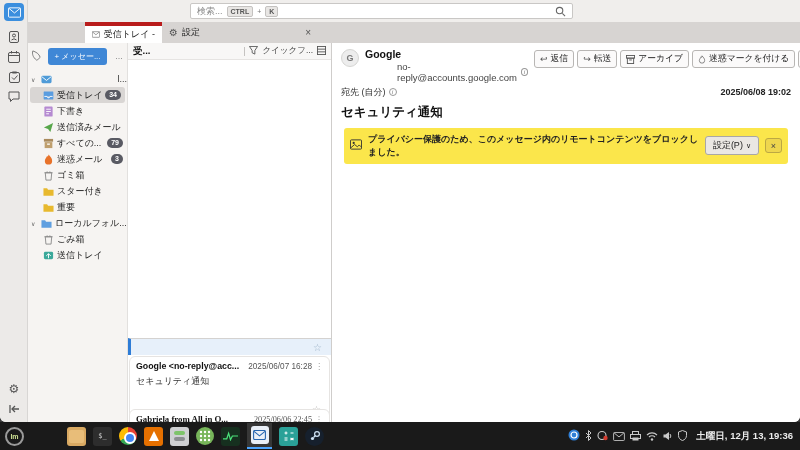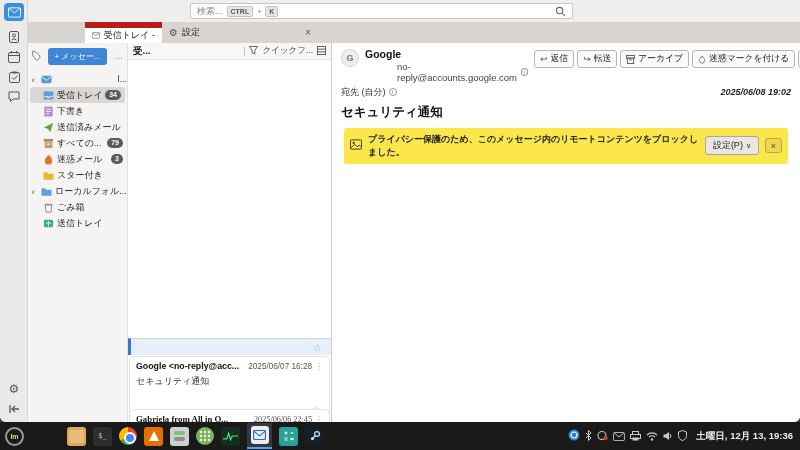--- a/index.html
+++ b/index.html
@@ -21,21 +21,21 @@
   .spaces { position:absolute; left:0; top:0; width:28px; height:422px; background:#eceae8;
     border-right:1px solid #d8d6d4; z-index:5; }
   .sp { position:absolute; left:4px; width:20px; height:18px; border-radius:4px;
     display:flex; align-items:center; justify-content:center; color:#5a5a5a; font-size:12px; }
   .sp.active { background:#3a8ede; color:#fff; }
 
   
   .tabbar { position:absolute; left:28px; top:22px; right:0; height:21px; background:#d7d4d2; }
   .tab { position:absolute; top:0; height:21px; display:flex; align-items:center; gap:4px;
     padding:0 7px; font-size:9px; color:#222; }
-  .tab.active { background:#fff; border-top:6px solid #b91c1c; width:77px; left:57px; overflow:hidden; white-space:nowrap; }
+  .tab.active { background:#fff; border-top:4px solid #b91c1c; width:77px; left:57px; overflow:hidden; white-space:nowrap; }
   .tab.t2 { left:134px; width:156px; }
   .tab .tclose { margin-left:auto; color:#555; font-size:10px; }
 
   
   .folderpane { position:absolute; left:28px; top:43px; width:100px; height:379px;
     background:#f6f4f2; border-right:1px solid #e2e0de; }
   .fp-head { display:flex; align-items:center; gap:6px; padding:4px 2px 4px 3px; }
   .btn-new { flex:1; background:#3f87d6; color:#fff; font-size:8px; border:none; border-radius:3px;
     padding:3px 2px; white-space:nowrap; overflow:hidden; text-align:center; }
   .fp-more { color:#555; font-size:8px; padding:0 2px; }
@@ -82,21 +82,21 @@
     margin-top:1px; flex:none; }
   .sname { font-size:10.5px; font-weight:bold; color:#111; line-height:1.2; }
   .semail { font-size:9.5px; color:#444; display:flex; gap:3px; align-items:center;margin-left:32px; }
   .inf { display:inline-flex; width:8px; height:8px; border:1px solid #999; border-radius:50%;
     color:#777; font-size:6px; align-items:center; justify-content:center; font-style:italic; }
   .actions { margin-left:auto; display:flex; gap:3px; align-items:center; margin-top:2px; }
   .abtn { display:flex; align-items:center; gap:3px; border:1px solid #b8b6b4; border-radius:3px;
     background:#fbfafa; padding:2px 5px; font-size:8.8px; color:#222; white-space:nowrap; }
   .ai { font-size:9px; color:#555; display:flex; }
   .hrow2 { display:flex; align-items:center; font-size:9px; color:#333; margin-top:3px; gap:3px; }
-  .hdate { margin-left:auto; font-weight:600; color:#222;font-style:italic; }
+  .hdate { margin-left:auto; font-weight:600; color:#222; }
   .subject { font-size:12.5px; font-weight:600; color:#111; margin-top:5px; }
   .banner { margin:7px 3px 0 3px; background:#fbe64b; border-radius:3px; display:flex;
     align-items:center; gap:6px; padding:5px 6px; font-size:9px; font-weight:600; color:#222; }
   .banner .btxt { flex:1; }
   .bset { display:flex; align-items:center; gap:3px; background:#eae7e3; border:1px solid #a9a7a5;
     border-radius:3px; padding:2px 7px; font-size:9px; color:#222; }
   .bclose { background:#eed64e; border:1px solid #bca843; border-radius:3px; width:17px; height:15px;
     display:flex; align-items:center; justify-content:center; font-size:9px; color:#444; }
   .mp-body { flex:1; position:relative; }
   .ccard { position:absolute; left:50%; transform:translateX(-50%); top:200px; width:278px; height:46px;
@@ -289,24 +289,43 @@
             <svg width="11" height="11" viewBox="0 0 12 12">
               <path d="M6 0.5 C8 3 10 4.5 10 7.5 a4 4 0 0 1 -8 0 C2 5.5 4 4 4.5 2 C5 3 5.5 3.5 6 0.5 z" fill="#e8722a"></path>
             </svg>
           </span>
         <span class="flabel">迷惑メール</span>
         <span class="badge">3</span>
       </li>
       <li class="frow">
         <span class="ficon">
             <svg width="11" height="11" viewBox="0 0 12 12">
+              <path d="M2.5 3 h7 l-0.7 8 h-5.6 z" fill="none" stroke="#8a8a8a"></path>
+              <line x1="1.5" y1="3" x2="10.5" y2="3" stroke="#8a8a8a"></line>
+              <line x1="4.5" y1="3" x2="4.5" y2="1.5" stroke="#8a8a8a"></line>
+              <line x1="7.5" y1="3" x2="7.5" y2="1.5" stroke="#8a8a8a"></line>
+            </svg>
+          </span>
+        <span class="flabel">ゴミ箱</span>
+      </li>
+      <li class="frow">
+        <span class="ficon">
+            <svg width="11" height="11" viewBox="0 0 12 12">
               <path d="M0.5 2.5 h4 l1 1.5 h6 v6.5 h-11 z" fill="#e8b92e"></path>
             </svg>
           </span>
         <span class="flabel">スター付き</span>
+      </li>
+      <li class="frow">
+        <span class="ficon">
+            <svg width="11" height="11" viewBox="0 0 12 12">
+              <path d="M0.5 2.5 h4 l1 1.5 h6 v6.5 h-11 z" fill="#e8b92e"></path>
+            </svg>
+          </span>
+        <span class="flabel">重要</span>
       </li>
       <li class="frow head">
         <span class="chev">∨</span>
         <span class="ficon">
             <svg width="11" height="11" viewBox="0 0 12 12">
               <path d="M0.5 2.5 h4 l1 1.5 h6 v6.5 h-11 z" fill="#5f9fe0"></path>
             </svg>
           </span>
         <span class="flabel">ローカルフォル...</span>
       </li>

